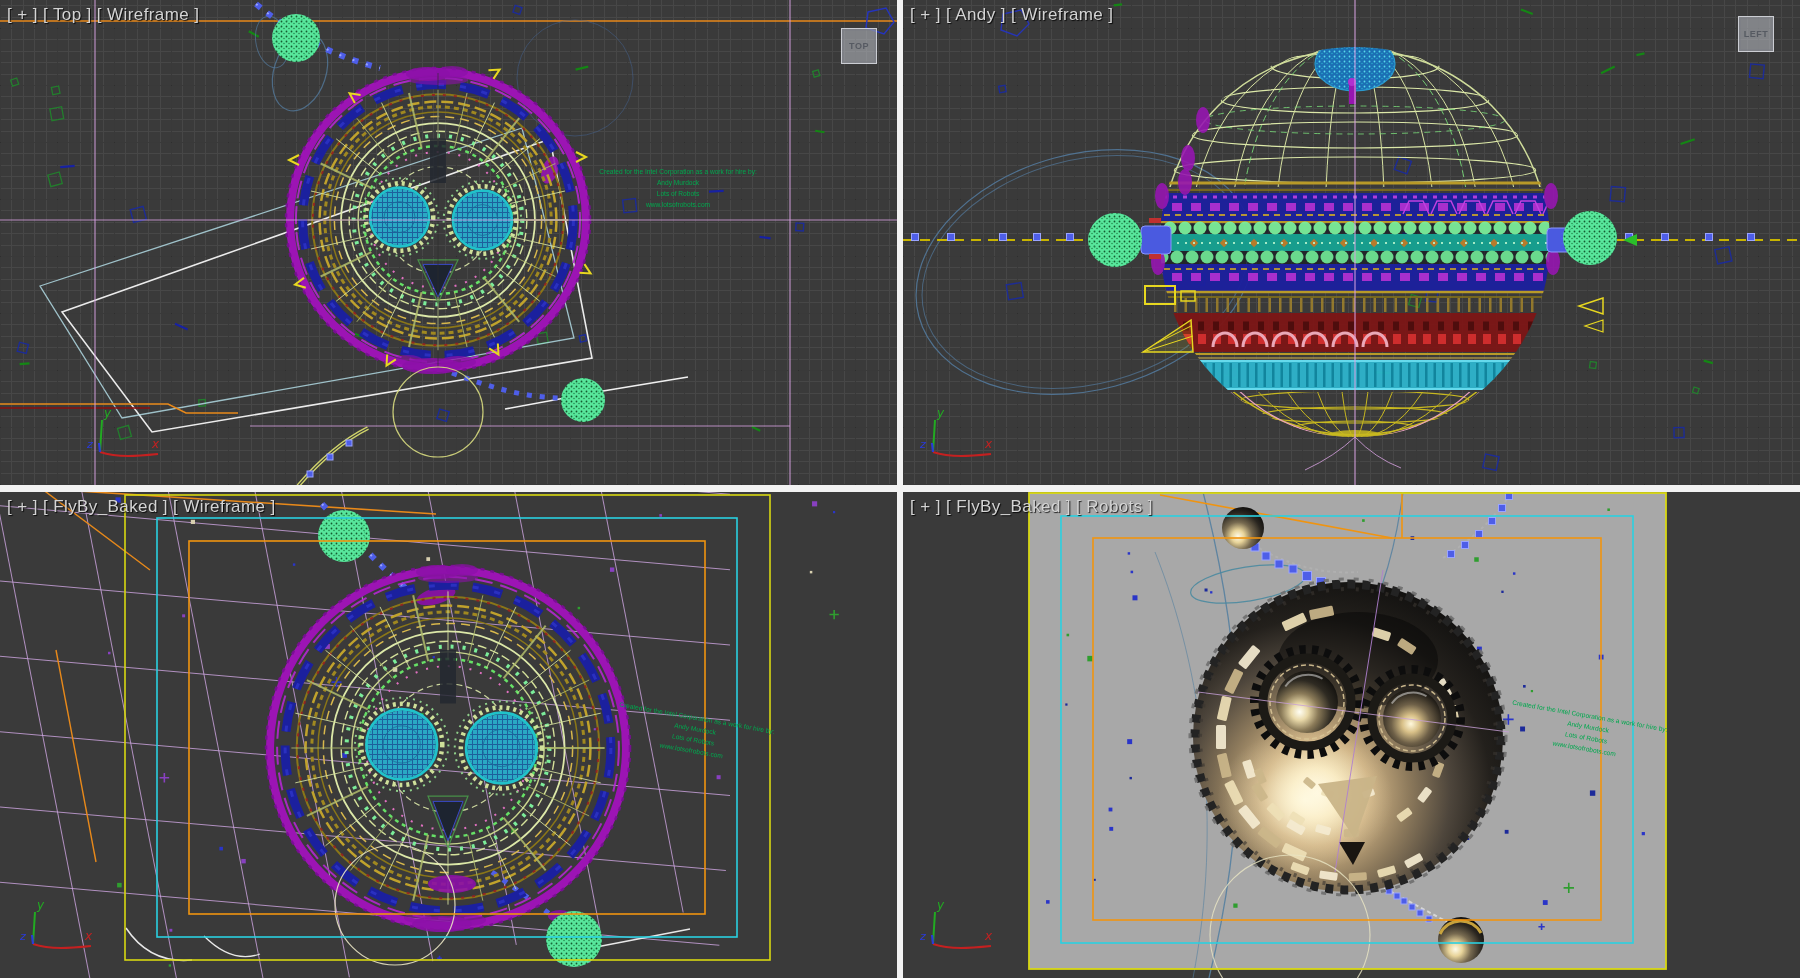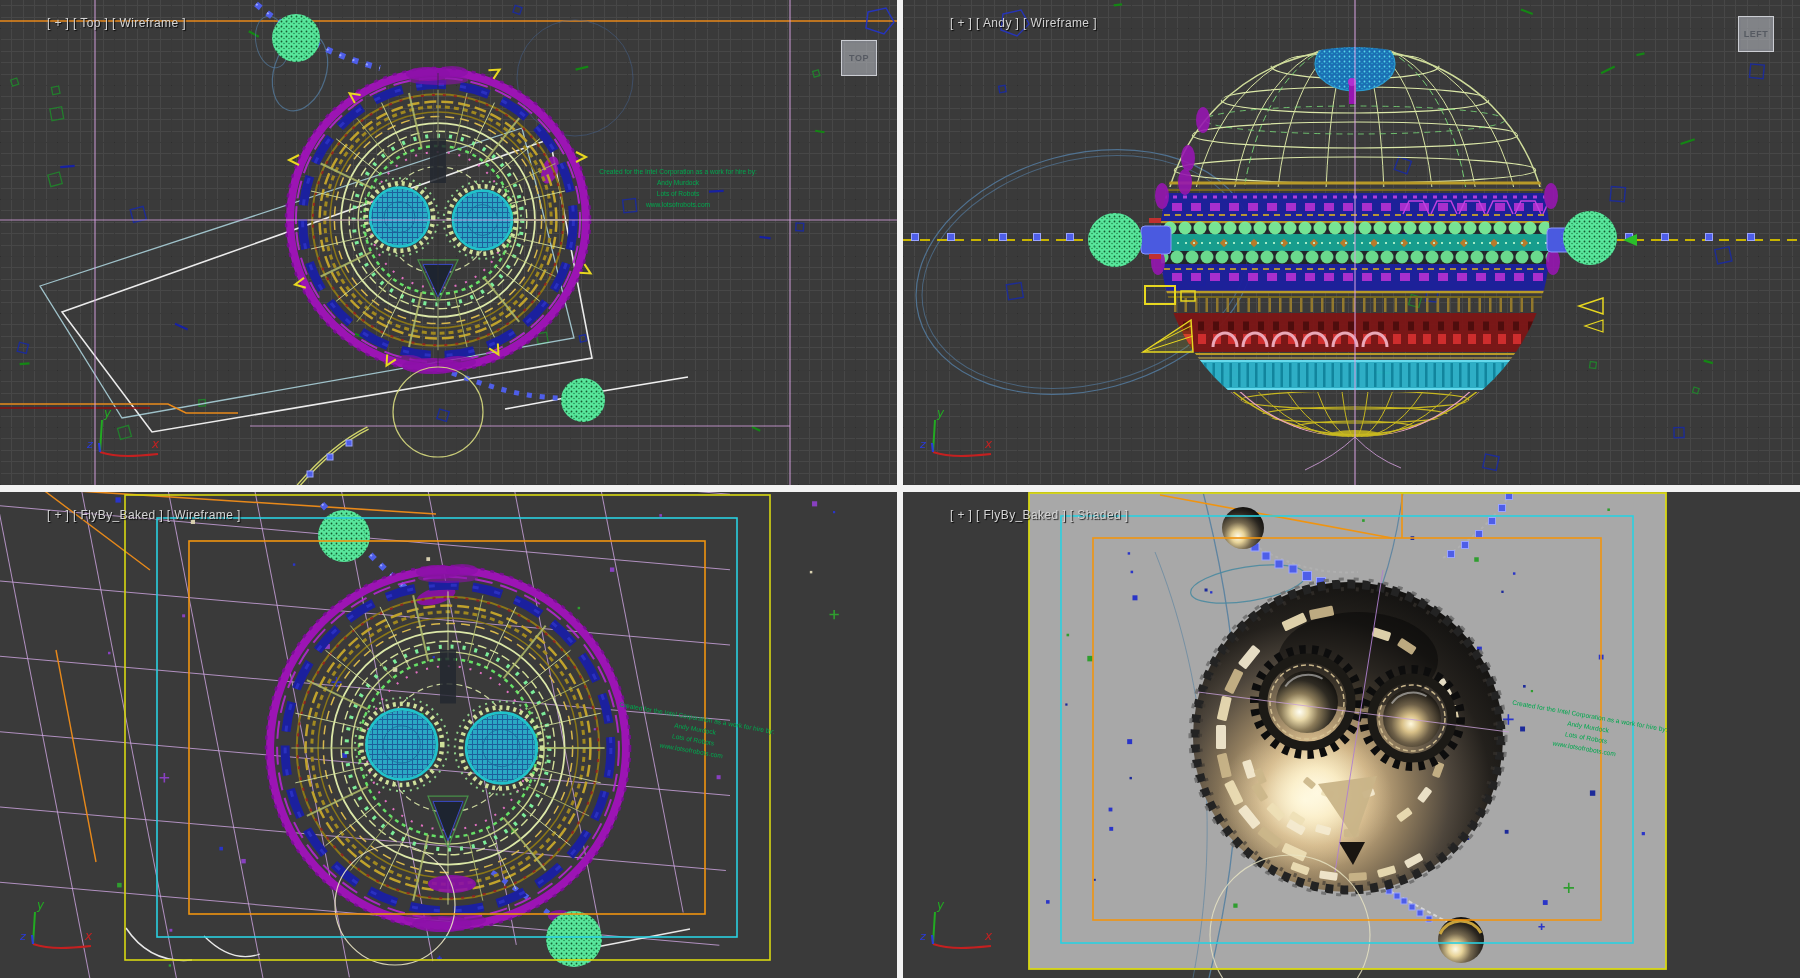--- a/index.html
+++ b/index.html
@@ -11,28 +11,28 @@
       repeating-linear-gradient(0deg, rgba(0,0,0,.20) 0 1px, transparent 1px 57px),
       repeating-linear-gradient(90deg, rgba(0,0,0,.20) 0 1px, transparent 1px 57px),
       repeating-linear-gradient(0deg, #474747 0 1px, transparent 1px 11.4px),
       repeating-linear-gradient(90deg, #474747 0 1px, transparent 1px 11.4px);
   }
   #vp-tl{left:0;top:0;width:897px;height:485px;}
   #vp-tr{left:903px;top:0;width:897px;height:485px;}
   #vp-bl{left:0;top:492px;width:897px;height:486px;}
   #vp-br{left:903px;top:492px;width:897px;height:486px;}
   .scene{position:absolute;left:0;top:0;width:100%;height:100%;z-index:1;}
-  .vp-label{position:absolute;top:16px;left:7px;z-index:6;font-size:12px;color:#d4d4d4;
-    letter-spacing:.4px;text-shadow:1px 1px 1px rgba(0,0,0,.85);cursor:pointer;white-space:pre;margin-left:40px;}
+  .vp-label{position:absolute;top:5px;left:7px;z-index:6;font-size:17px;color:#d4d4d4;
+    letter-spacing:.4px;text-shadow:1px 1px 1px rgba(0,0,0,.85);cursor:pointer;white-space:pre;}
   .viewcube{position:absolute;width:34px;height:34px;z-index:5;
     background:rgba(188,191,198,.55);border:1px solid rgba(228,230,236,.75);
     box-shadow:inset 0 0 0 2px rgba(120,124,132,.35);
     display:flex;align-items:center;justify-content:center;
     font-size:9px;font-weight:bold;color:#565a62;letter-spacing:.5px;cursor:pointer;}
-  #vc-tl{left:841px;top:40px;}
+  #vc-tl{left:841px;top:28px;}
   #vc-tr{left:835px;top:16px;justify-content:center;}
   .watermark{position:absolute;z-index:4;width:172px;color:#00a84e;font-size:6.6px;
     line-height:1.65;text-align:center;pointer-events:none;}
   #wm-tl{left:592px;top:167px;}
   #wm-bl{left:608px;top:221px;transform:rotate(10deg);}
   #wm-br{left:598px;top:219px;transform:rotate(10deg);}
 </style>
 </head>
 <body>
 
@@ -791,21 +791,21 @@
         <rect x="126" y="1" width="637" height="476" fill="none" stroke="#d8d812" stroke-width="1.8"></rect>
         <rect x="158" y="24" width="572" height="427" fill="none" stroke="#2ad0e0" stroke-width="1.6"></rect>
         <rect x="190" y="46" width="508" height="382" fill="none" stroke="#f09410" stroke-width="1.6"></rect>
         <line x1="30" y1="452" x2="32" y2="420" stroke="#22aa22" stroke-width="2"></line>
         <path d="M30,452 C48,458 68,456 88,454" stroke="#c42020" stroke-width="2" fill="none"></path>
         <line x1="30" y1="452" x2="29" y2="443" stroke="#2a3ad8" stroke-width="2.2"></line>
         <text x="34" y="417" fill="#22aa22" font-size="12" font-style="italic" font-family="DejaVu Sans, sans-serif">y</text>
         <text x="17" y="448" fill="#2a3ad8" font-size="11" font-style="italic" font-family="DejaVu Sans, sans-serif">z</text>
         <text x="82" y="448" fill="#c42020" font-size="12" font-style="italic" font-family="DejaVu Sans, sans-serif">x</text>
       </svg>
-    <div class="vp-label">[ + ] [ FlyBy_Baked ] [ Shaded ]</div>
+    <div class="vp-label">[ + ] [ FlyBy_Baked ] [ Robots ]</div>
     <div class="watermark" id="wm-br">
       <div>Created for the Intel Corporation as a work for hire by:</div>
       <div>Andy Murdock</div>
       <div>Lots of Robots</div>
       <div>www.lotsofrobots.com</div>
     </div>
   </div>
 
 </div>
 

